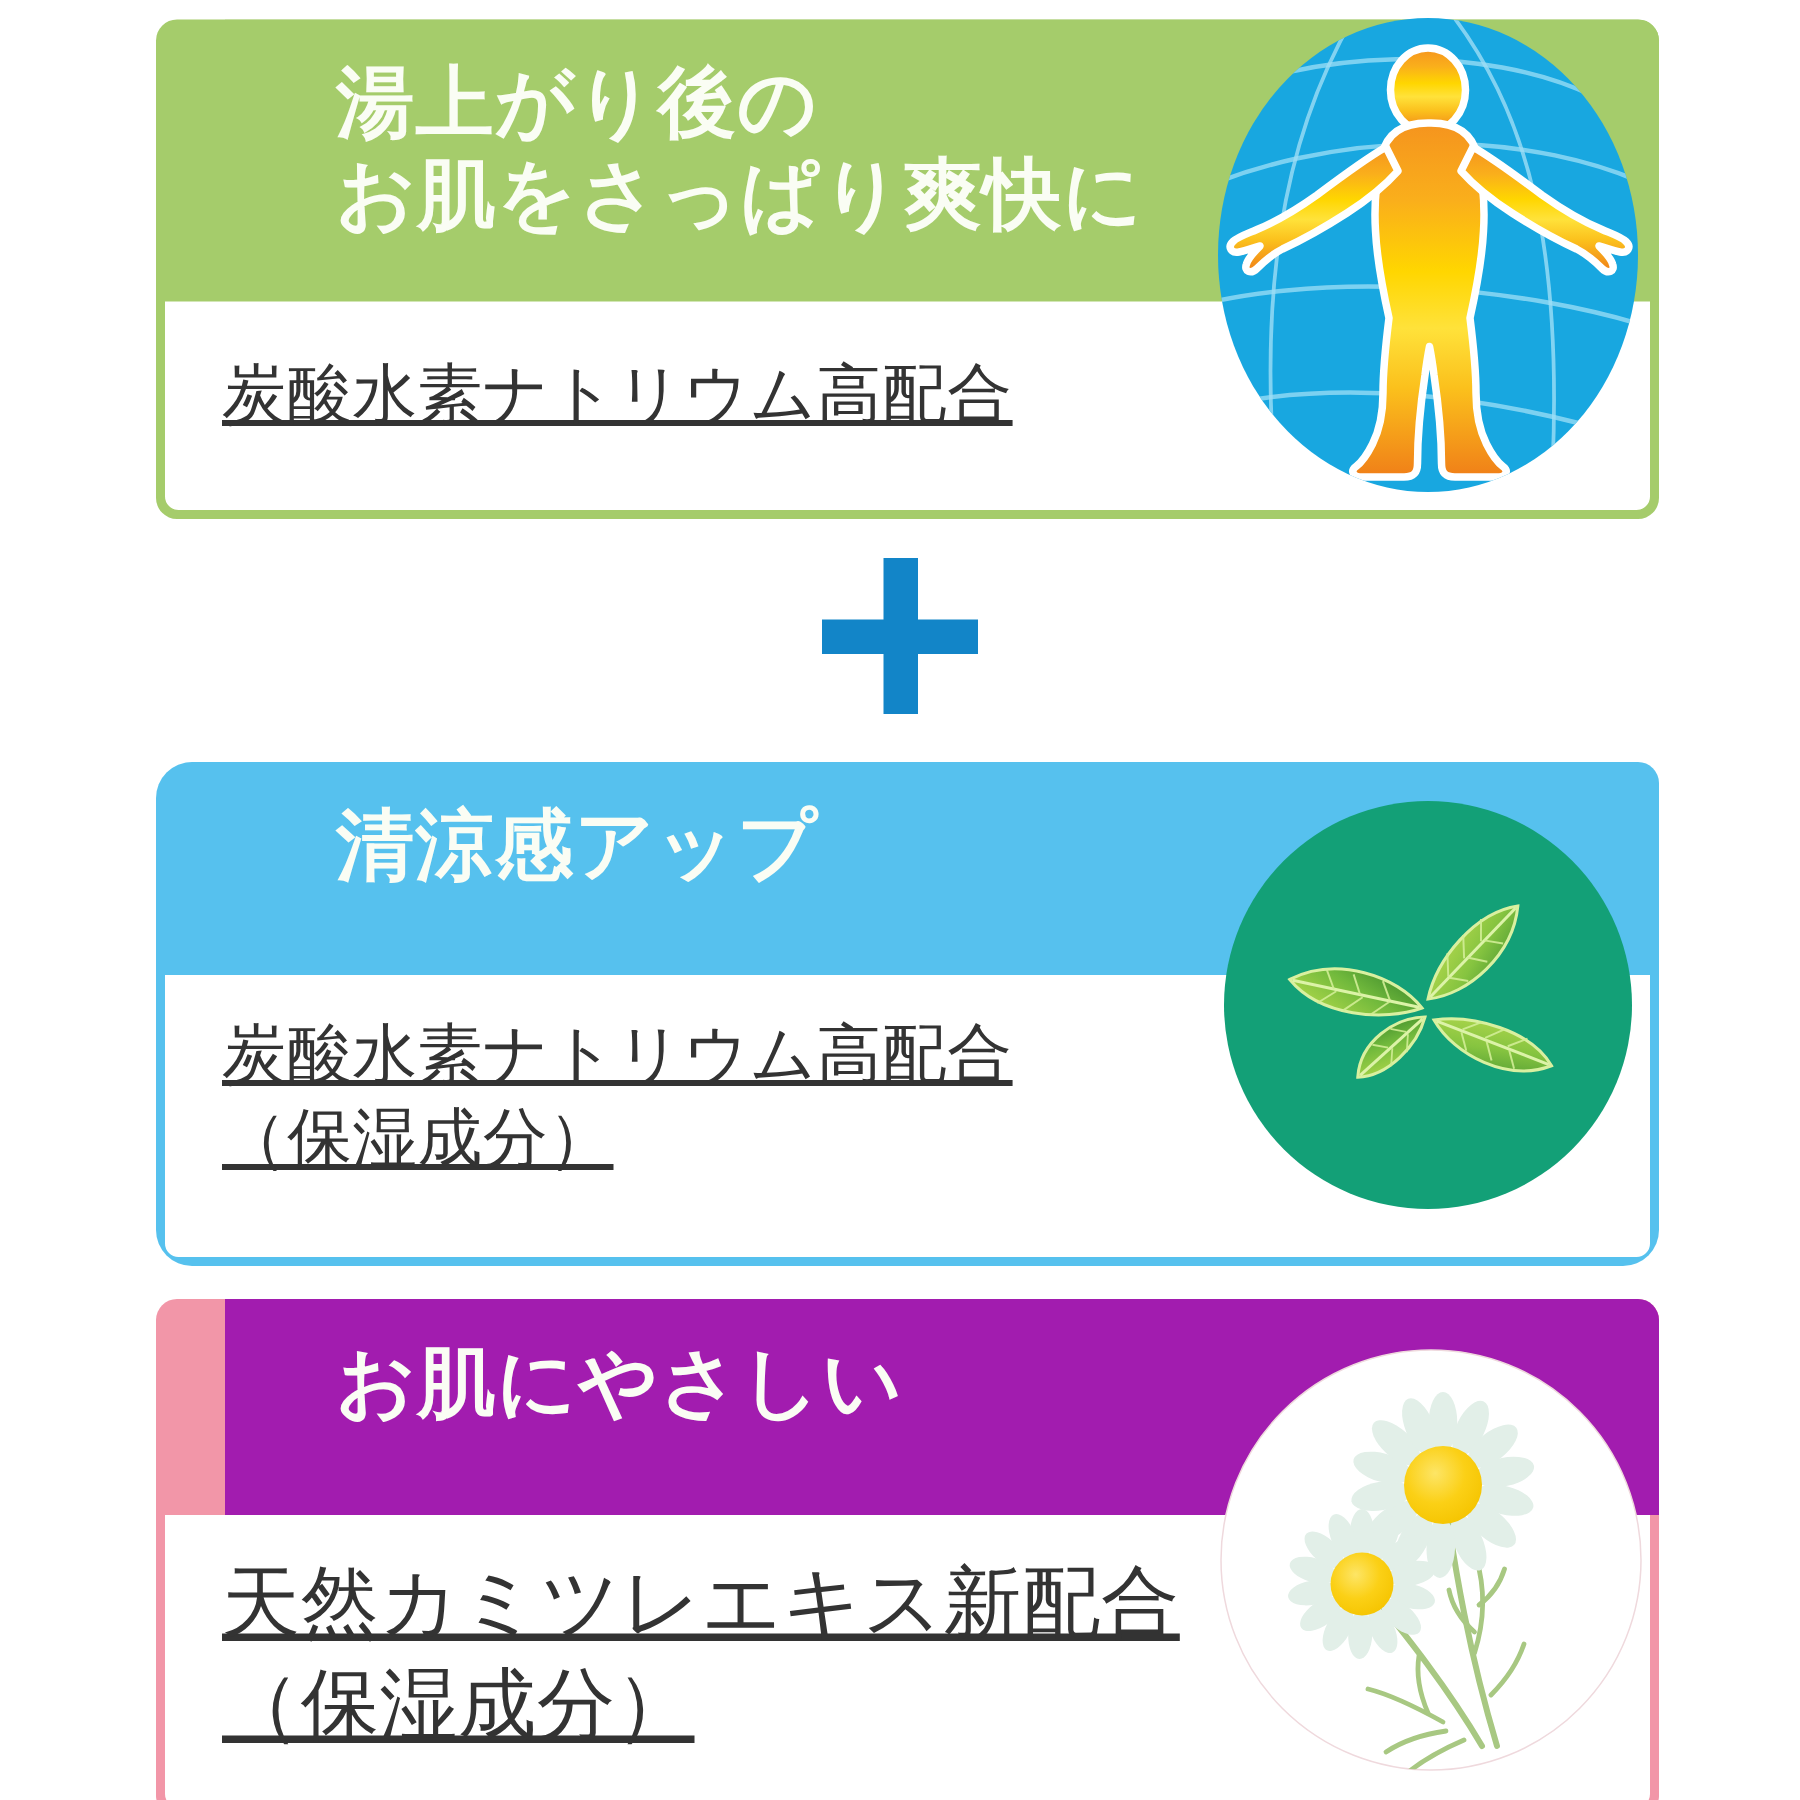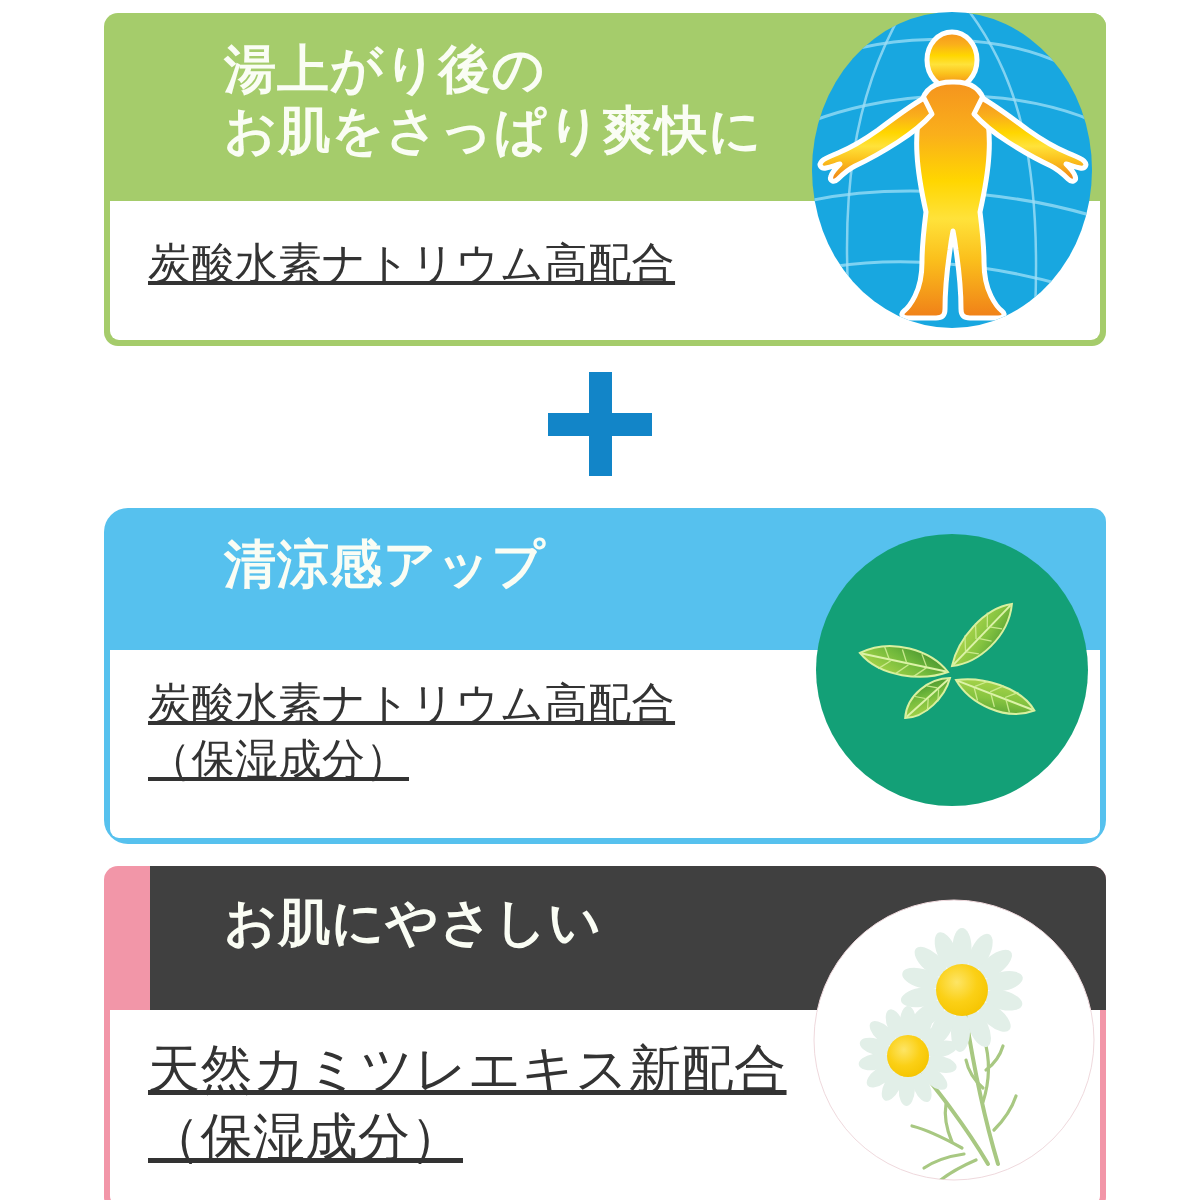--- a/index.html
+++ b/index.html
@@ -58,21 +58,21 @@
 
   
   #panel-2{left:104px;top:508px;width:1002px;height:336px;background:#56C1EE;border-radius:24px;}
   #panel-2 .panel-head{height:142px;background:#56C1EE;}
   #panel-2 .panel-body{top:142px;left:6px;right:6px;bottom:6px;border-radius:0 0 9px 9px;}
   #panel-2 .head-title{left:74px;top:26px;font-size:52px;}
   #panel-2 .body-text{left:38px;top:26px;font-size:43px;}
 
   
   #panel-3{left:104px;top:866px;width:1002px;height:345px;background:#F296A8;}
-  #panel-3 .panel-head{height:144px;background:#404040;}
+  #panel-3 .panel-head{height:144px;background:#a21caf;}
   #panel-3 .panel-body{top:144px;left:6px;right:6px;bottom:6px;border-radius:0 0 9px 9px;}
   #panel-3 .head-title{left:74px;top:26px;font-size:52px;}
   #panel-3 .body-text{left:38px;top:26px;font-size:52px;}
 
   
   #plus-connector{
     position:absolute;left:548px;top:372px;width:104px;height:104px;
   }
   #plus-connector .bar{position:absolute;background:#1285C8;}
   #plus-connector .bar.h{left:0;top:41px;width:104px;height:23px;}

